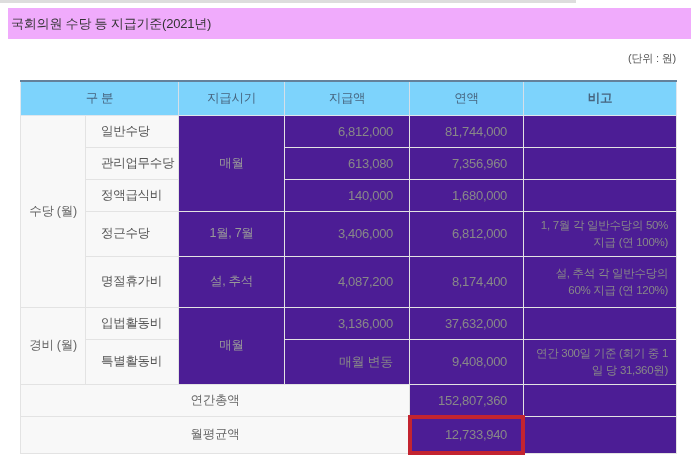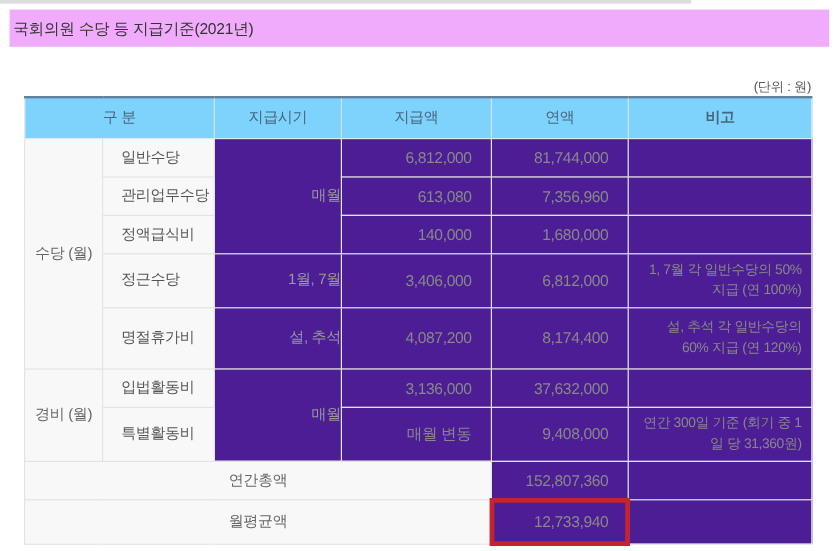--- a/index.html
+++ b/index.html
@@ -13,21 +13,21 @@
 
   .top-strip { position:absolute; top:0; left:0; width:576px; height:3px; background:#dddddd; }
 
   .title-bar {
     position:absolute; top:8px; left:8px; right:8px; height:31px;
     background:#f0abfc; line-height:31px; padding-left:3px;
     font-size:13px; color:#333333; letter-spacing:-0.2px;
   }
 
   .unit-note {
-    position:absolute; top:65px; right:23px;
+    position:absolute; top:51px; right:23px;
     font-size:11px; color:#555555; letter-spacing:-0.2px;
   }
 
   table.allowance {
     position:absolute; top:80px; left:20px; width:656px;
     border-collapse:collapse; table-layout:fixed;
     font-size:12.5px; letter-spacing:-0.3px;
   }
   .allowance th {
     background:#7dd3fc; border-top:2px solid #64819b;
@@ -37,21 +37,21 @@
   }
   .allowance th:first-child { border-left:1px solid #e0e7ee; }
   .allowance th:last-child  { border-right:1px solid #e0e7ee;font-weight:bold; }
 
   .allowance td {
     border:1px solid #e3e3e3; height:32px; vertical-align:middle;
     color:#777777; background:#4c1d95;
   }
   .cell-group  { background:#f8f8f8 !important; text-align:center; color:#666666 !important; }
   .cell-item   { background:#f8f8f8 !important; text-align:left; padding-left:15px; color:#555555 !important; }
-  .cell-period { text-align:right; color:#999999 !important; }
+  .cell-period { text-align:center; color:#999999 !important; }
   .cell-num    { text-align:right; padding-right:16px; color:#888888 !important; font-size:13px; }
   .cell-note   { text-align:right; padding:4px 8px 4px 10px; color:#888888 !important;
                  font-size:11.5px; line-height:1.45; }
   .cell-sumlabel { background:#f8f8f8 !important; text-align:center; color:#666666 !important; }
 
   tr.h33 { height:32px; } tr.h45 { height:45px; } tr.h51 { height:51px; }
   tr.h30 { height:30px; } tr.h37 { height:37px;margin-left:22px; }
 
   td.highlight { position:relative; }
   .red-box {

